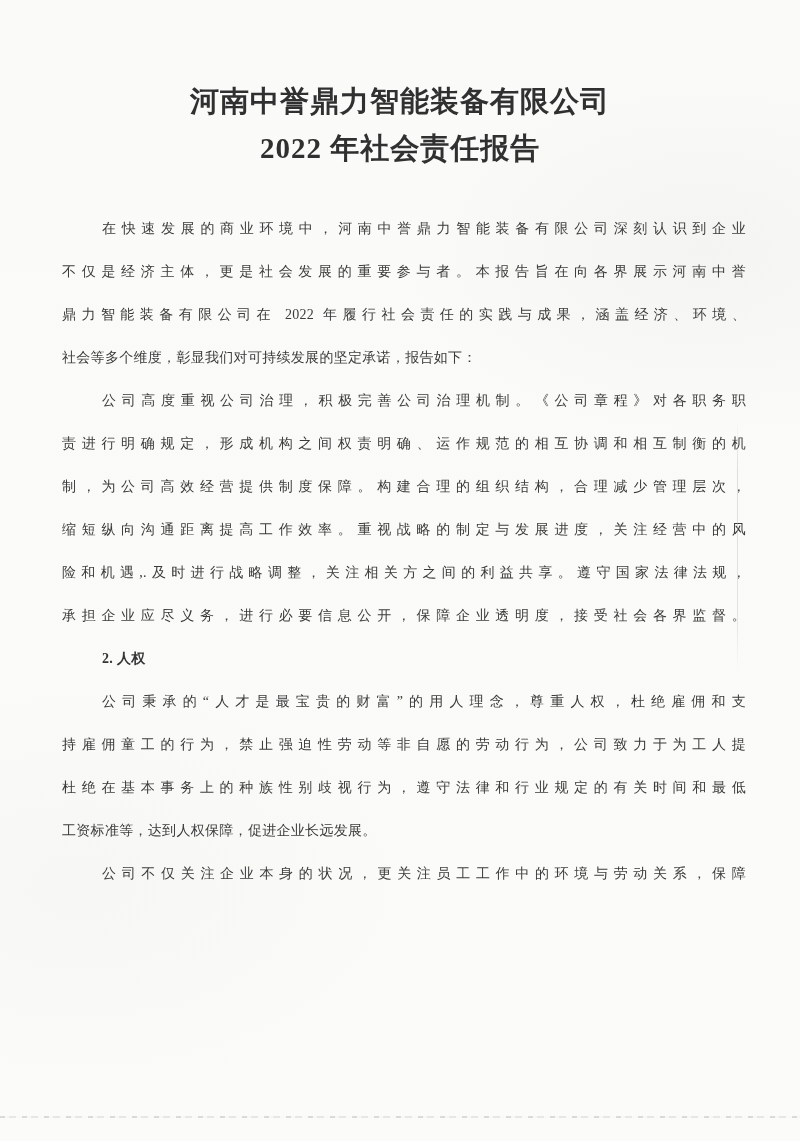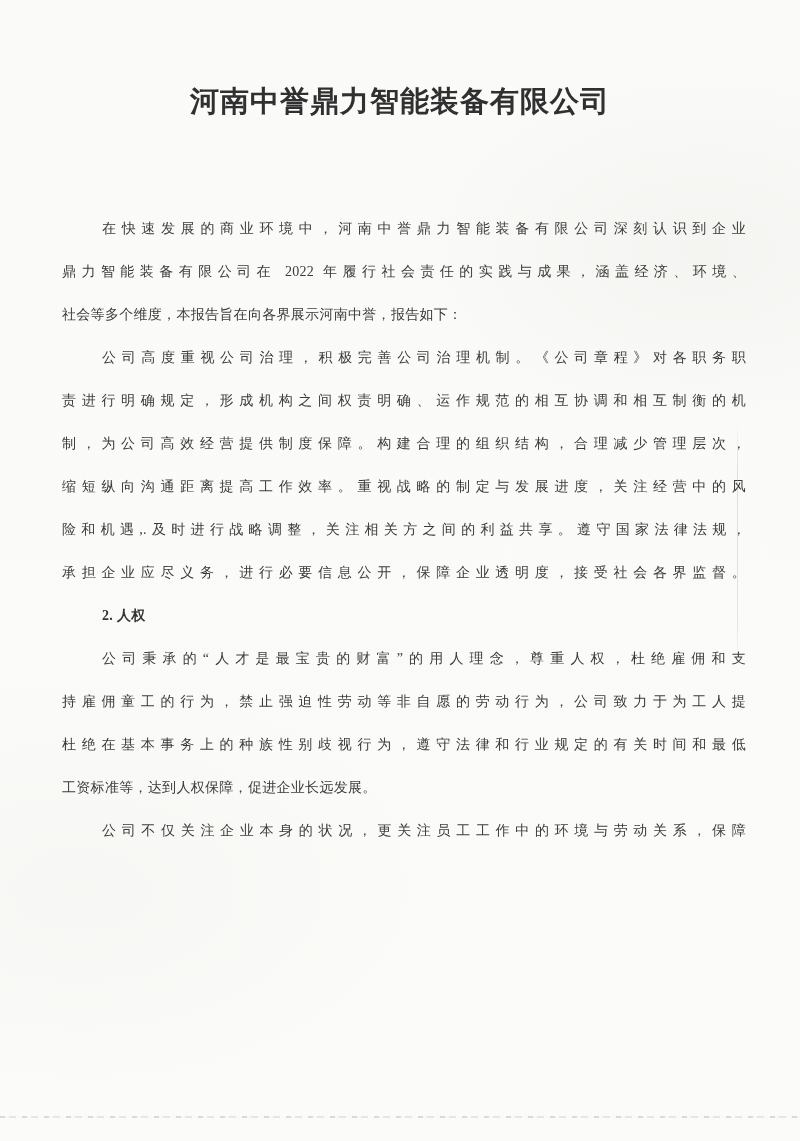--- a/index.html
+++ b/index.html
@@ -63,27 +63,29 @@
       rgba(185,185,178,0) 100%);
   }
 </style>
 </head>
 <body>
 
 <div class="page">
 
   <div class="title">
     <div class="t1">河南中誉鼎力智能装备有限公司</div>
+    <div class="t2">2022 年社会责任报告</div>
   </div>
 
   <div class="body">
 
     <div class="ln j indent">在快速发展的商业环境中，河南中誉鼎力智能装备有限公司深刻认识到企业</div>
+    <div class="ln j">不仅是经济主体，更是社会发展的重要参与者。本报告旨在向各界展示河南中誉</div>
     <div class="ln j">鼎力智能装备有限公司在 2022 年履行社会责任的实践与成果，涵盖经济、环境、</div>
-    <div class="ln">社会等多个维度，本报告旨在向各界展示河南中誉，报告如下：</div>
+    <div class="ln">社会等多个维度，彰显我们对可持续发展的坚定承诺，报告如下：</div>
 
     <div class="ln j indent">公司高度重视公司治理，积极完善公司治理机制。《公司章程》对各职务职</div>
     <div class="ln j">责进行明确规定，形成机构之间权责明确、运作规范的相互协调和相互制衡的机</div>
     <div class="ln j">制，为公司高效经营提供制度保障。构建合理的组织结构，合理减少管理层次，</div>
     <div class="ln j">缩短纵向沟通距离提高工作效率。重视战略的制定与发展进度，关注经营中的风</div>
     <div class="ln j">险和机遇,.及时进行战略调整，关注相关方之间的利益共享。遵守国家法律法规，</div>
     <div class="ln j">承担企业应尽义务，进行必要信息公开，保障企业透明度，接受社会各界监督。</div>
 
     <div class="ln hd">2. 人权</div>
     <div class="ln j indent">公司秉承的“人才是最宝贵的财富”的用人理念，尊重人权，杜绝雇佣和支</div>

